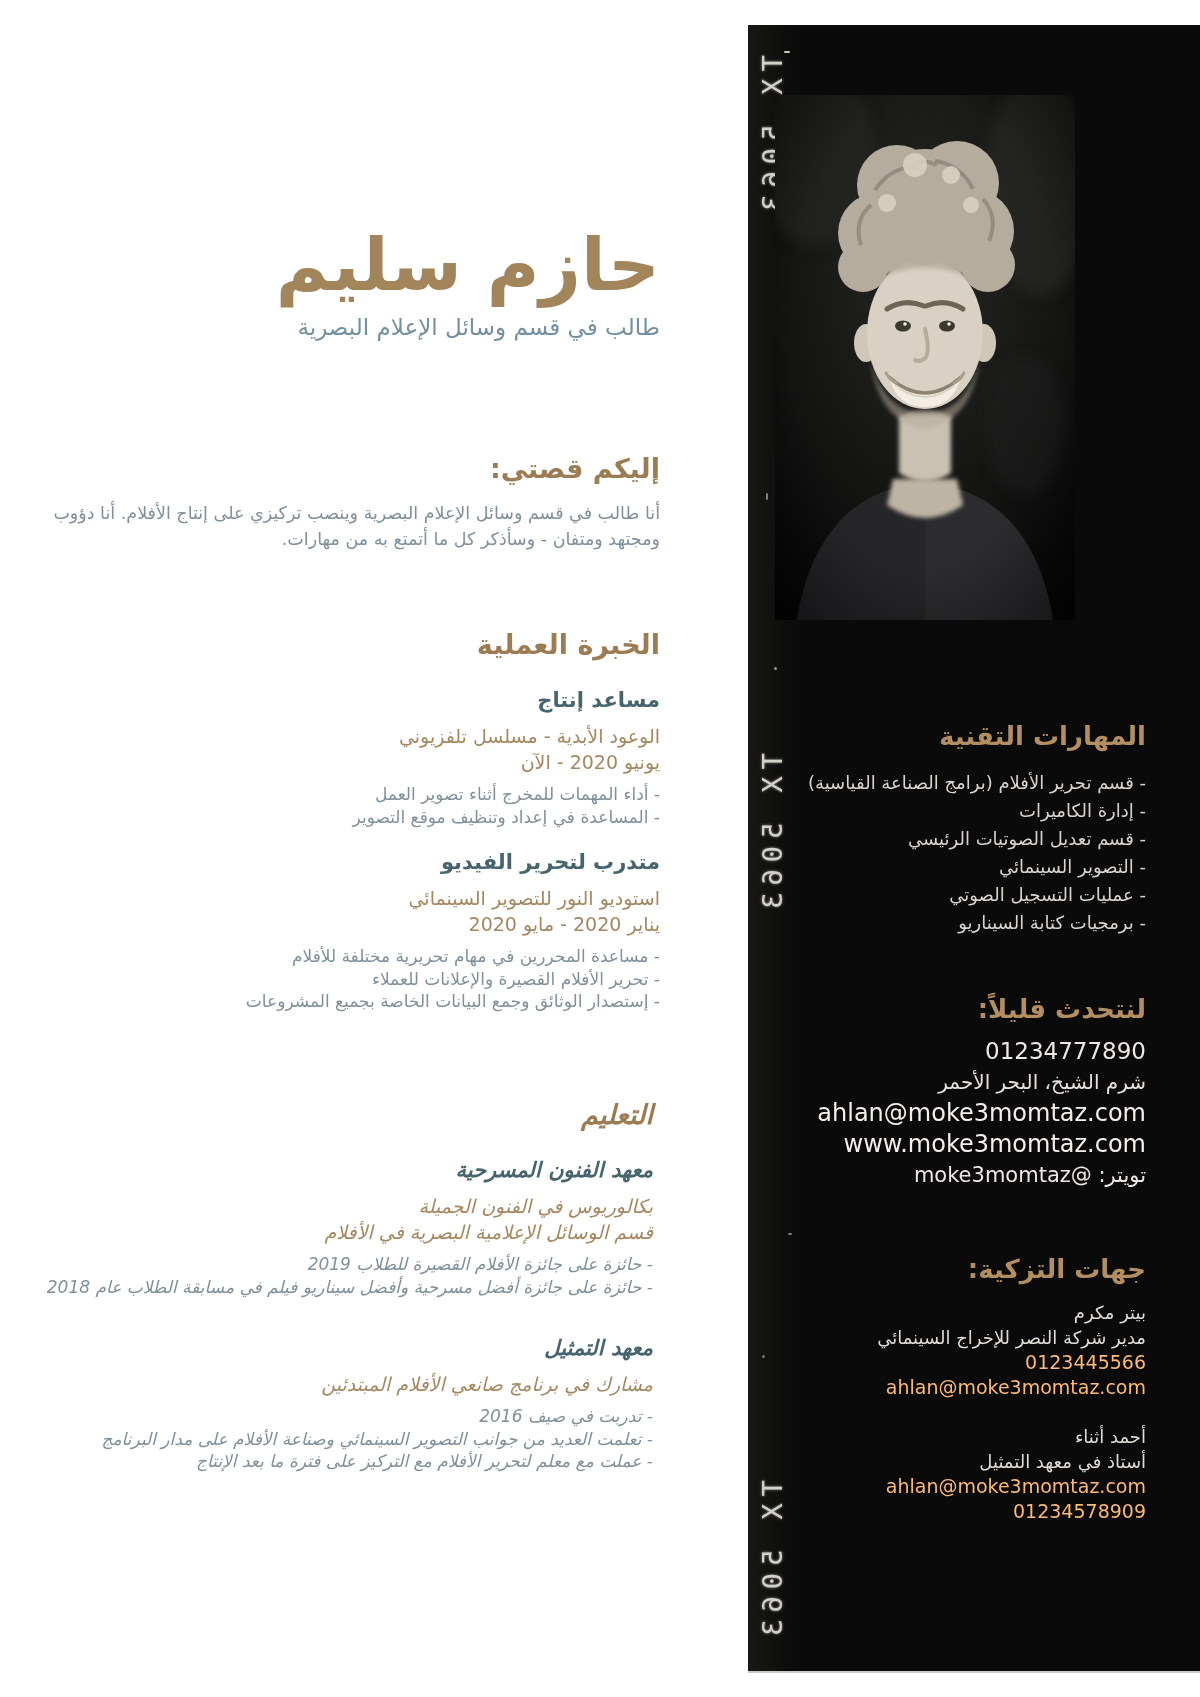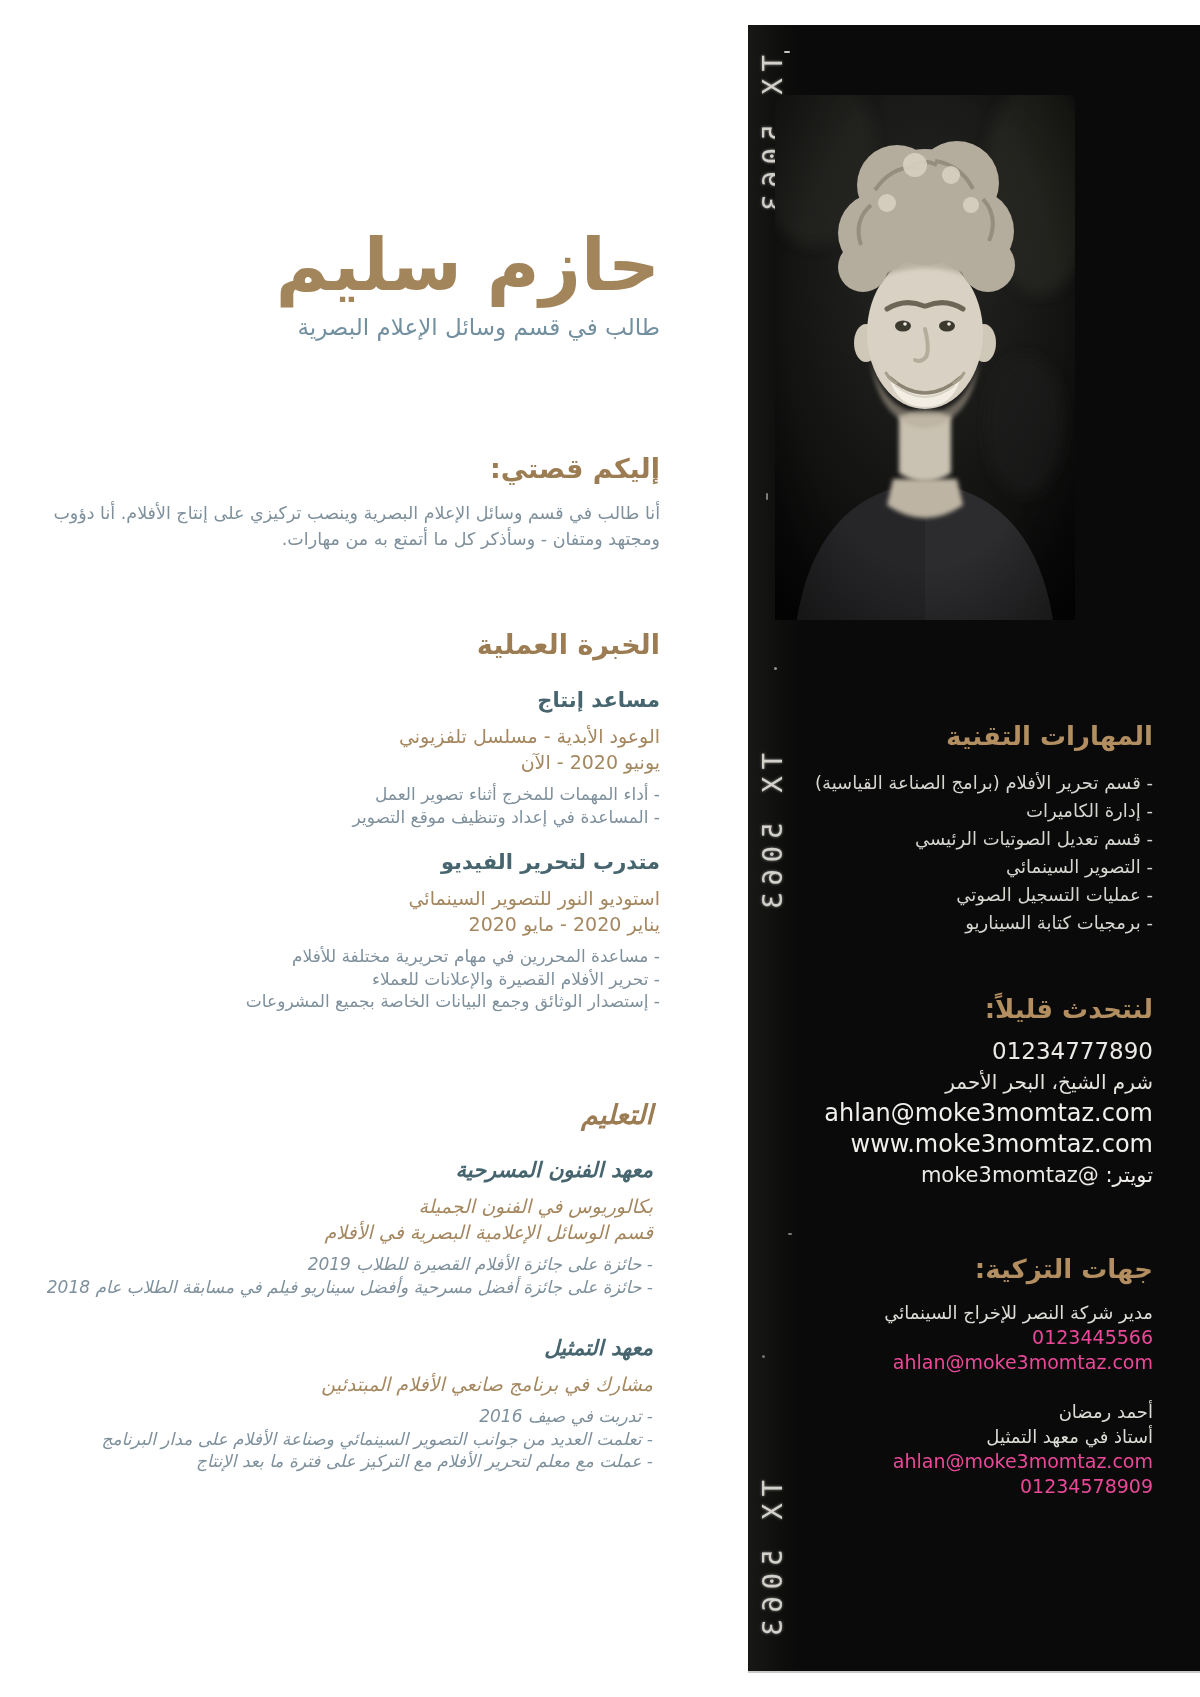--- a/index.html
+++ b/index.html
@@ -48,38 +48,38 @@
     white-space:nowrap;
   }
   .code-top{top:30px;}
   .code-mid{top:728px;}
   .code-bot{top:1455px;}
   .speck{position:absolute;background:#e9e8e2;border-radius:2px;opacity:.85;}
 
   .photo{position:absolute;left:27px;top:70px;width:300px;height:525px;}
   .photo svg{display:block;width:100%;height:100%;}
 
-  .side-sec{position:absolute;right:47px;left:34px;}
+  .side-sec{position:absolute;right:54px;left:34px;}
   .side-h{font-size:26px;font-weight:bold;color:#b28e60;line-height:33px;}
   .skills{top:695px;}
   .skills-list{margin-top:16px;}
   .skills-list div{font-size:18px;line-height:28px;color:#d6d5d0;}
 
   .contact{top:968px;}
   .contact-lines{margin-top:10px;}
   .c-phone{font-size:23px;line-height:31px;color:#eceae6;}
   .c-addr{font-size:20px;line-height:31px;color:#e4e2dd;}
   .c-email,.c-web{font-size:24px;line-height:31px;color:#f1f0ec;}
   .c-tw{font-size:21px;line-height:31px;color:#eceae6;}
 
   .references{top:1228px;}
   .ref{margin-top:14px;}
   .ref + .ref{margin-top:24px;}
   .ref .ar{font-size:18px;line-height:25px;color:#dddcd7;}
-  .ref .lt{font-size:19px;line-height:25px;color:#ec4899;}
+  .ref .lt{font-size:19px;line-height:25px;color:#fdba74;}
 </style>
 </head>
 <body>
 
 <div class="page">
 
   <div class="main">
 
     <div class="name-block">
       <div class="name">حازم سليم</div>
@@ -261,26 +261,27 @@
         <div class="c-email">ahlan@moke3momtaz.com</div>
         <div class="c-web">www.moke3momtaz.com</div>
         <div class="c-tw">تويتر: @moke3momtaz</div>
       </div>
     </div>
 
     <div class="side-sec references">
       <div class="side-h">جهات التزكية:</div>
 
       <div class="ref">
+        <div class="ar">بيتر مكرم</div>
         <div class="ar">مدير شركة النصر للإخراج السينمائي</div>
         <div class="lt">0123445566</div>
         <div class="lt">ahlan@moke3momtaz.com</div>
       </div>
 
       <div class="ref">
-        <div class="ar">أحمد رمضان</div>
+        <div class="ar">أحمد أثناء</div>
         <div class="ar">أستاذ في معهد التمثيل</div>
         <div class="lt">ahlan@moke3momtaz.com</div>
         <div class="lt">01234578909</div>
       </div>
     </div>
   </div>
 </div>
 
 </body></html>

